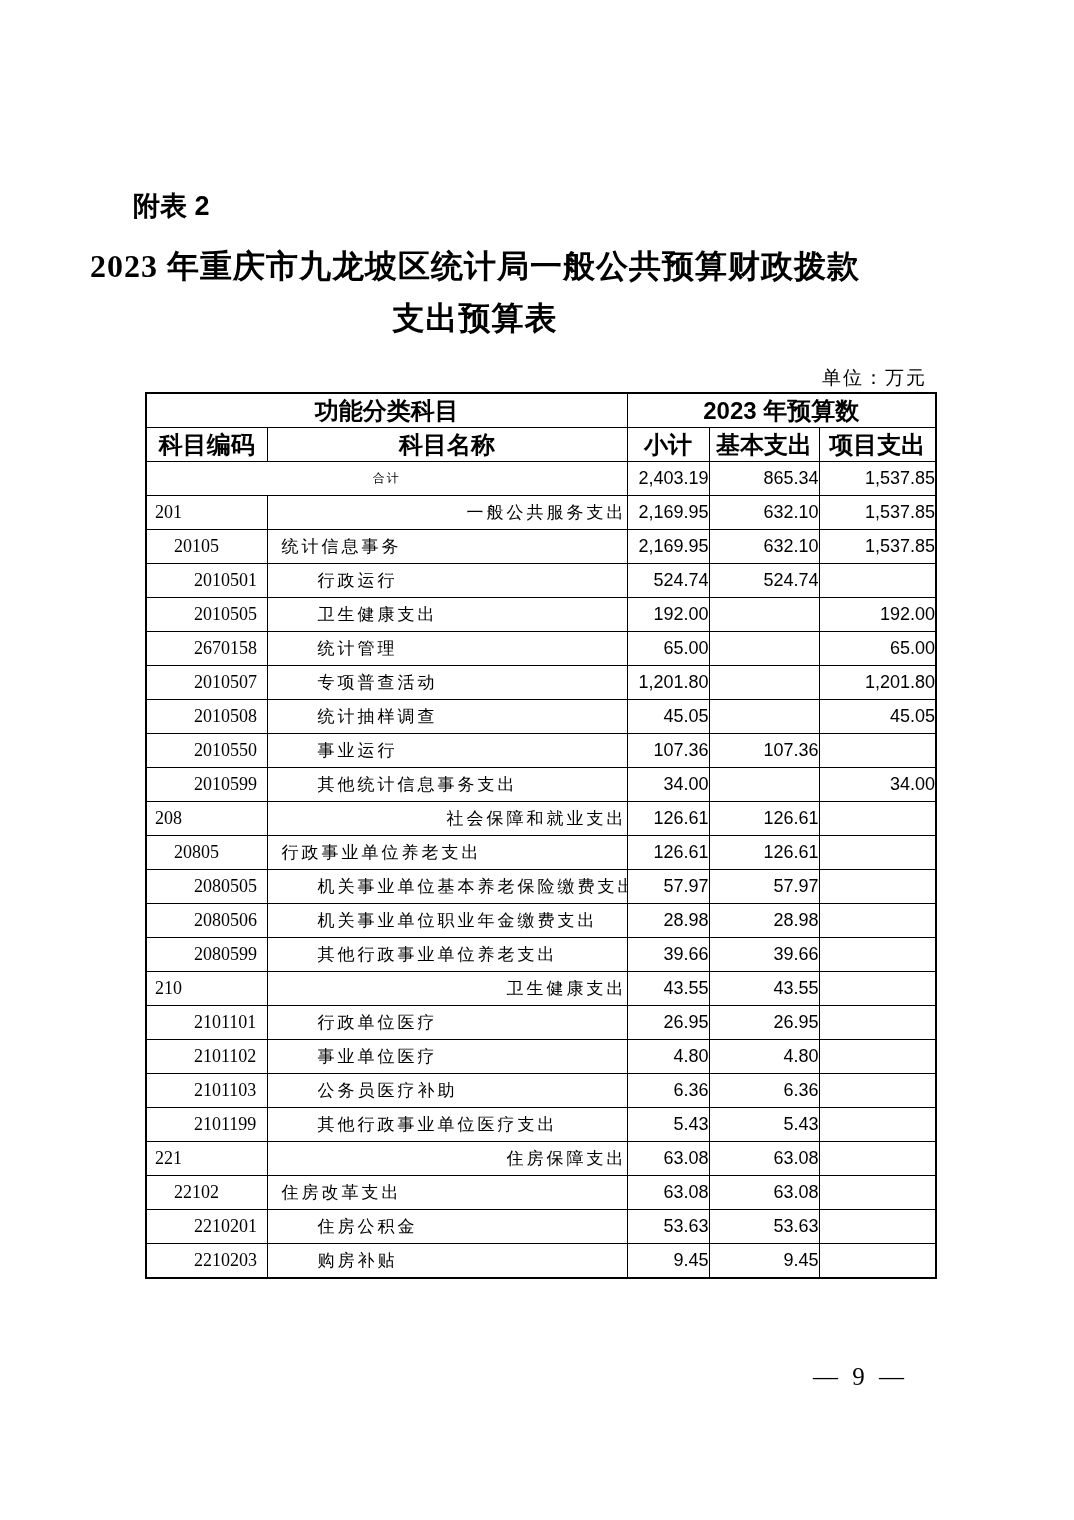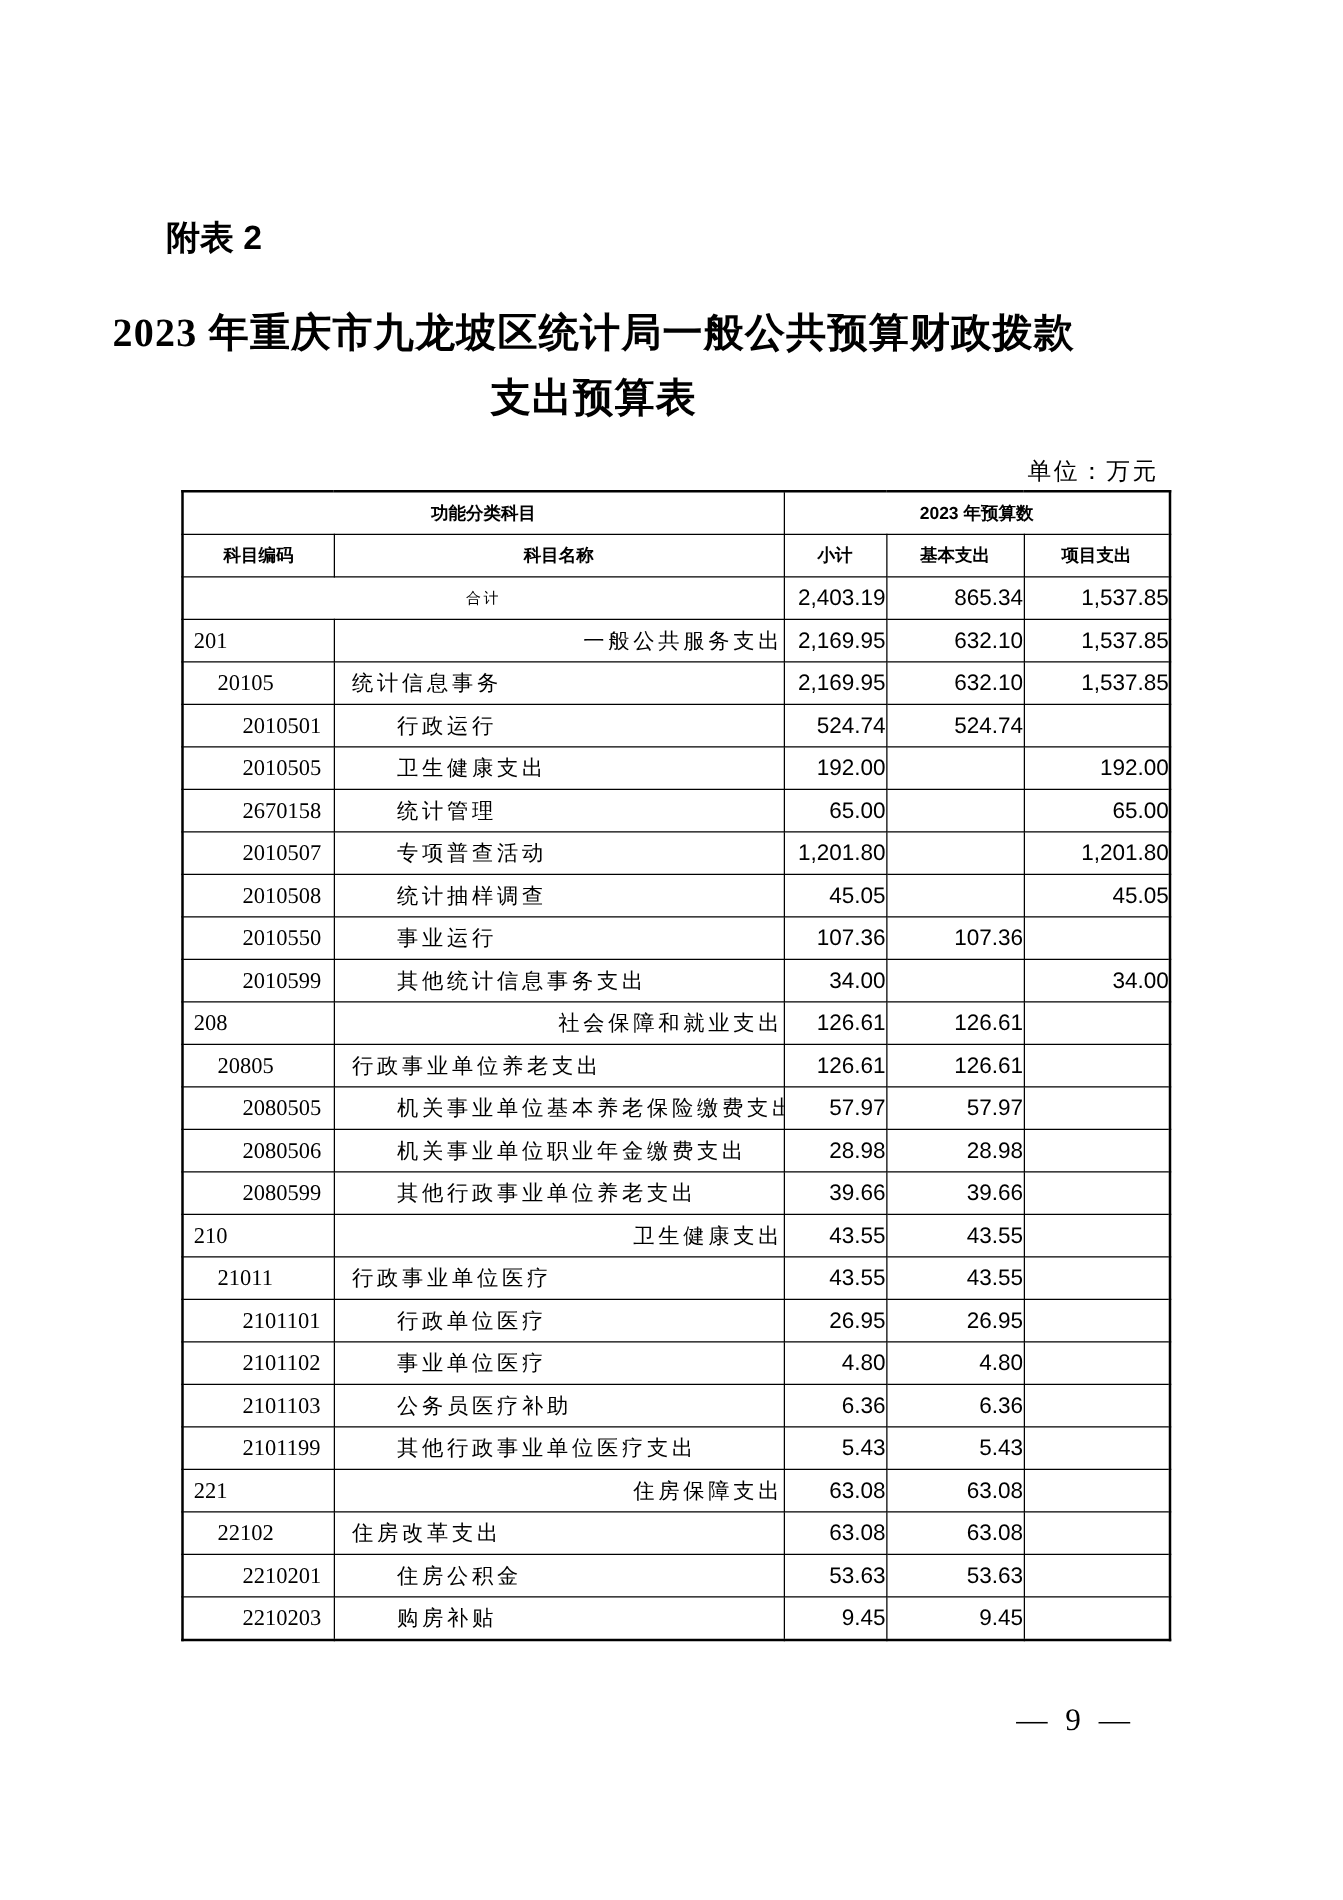--- a/index.html
+++ b/index.html
@@ -3,21 +3,21 @@
 <meta charset="utf-8">
 <style>
   html, body { margin: 0; padding: 0; }
   body {
     width: 1074px; height: 1520px;
     background: #ffffff; color: #000000;
     position: relative;
     font-family: "Liberation Serif", serif;
   }
   .appendix-label {
-    position: absolute; left: 133px; top: 172px;
+    position: absolute; left: 133px; top: 188px;
     font-family: "Liberation Sans", sans-serif;
     font-weight: bold; font-size: 27px; line-height: 36px;
   }
   .main-title {
     position: absolute; left: 0; top: 240px; width: 950px;
     text-align: center;
     font-family: "Liberation Serif", serif;
     font-weight: bold; font-size: 32px; line-height: 52px;
     letter-spacing: 1px;
   }
@@ -37,21 +37,21 @@
   }
   table.budget th, table.budget td {
     border: 1.5px solid #000;
     height: 33px;
     overflow: hidden; white-space: nowrap;
     vertical-align: middle;
     padding: 0;
   }
   table.budget th {
     font-family: "Liberation Sans", sans-serif;
-    font-weight: bold; font-size: 14px;
+    font-weight: bold; font-size: 24px;
   }
   td.code {
     font-family: "Liberation Serif", serif;
     font-size: 18px; text-align: left;
   }
   td.name {
     font-family: "Liberation Serif", serif;
     font-size: 17px; text-align: left; letter-spacing: 3px;
   }
   td.num {
@@ -215,27 +215,20 @@
         <td class="num"></td>
       </tr>
       <tr>
         <td class="code lv1">210</td>
         <td class="name lv1">卫生健康支出</td>
         <td class="num">43.55</td>
         <td class="num">43.55</td>
         <td class="num"></td>
       </tr>
       <tr>
-        <td class="code lv2">21011</td>
-        <td class="name lv2">行政事业单位医疗</td>
-        <td class="num">43.55</td>
-        <td class="num">43.55</td>
-        <td class="num"></td>
-      </tr>
-      <tr>
         <td class="code lv3">2101101</td>
         <td class="name lv3">行政单位医疗</td>
         <td class="num">26.95</td>
         <td class="num">26.95</td>
         <td class="num"></td>
       </tr>
       <tr>
         <td class="code lv3">2101102</td>
         <td class="name lv3">事业单位医疗</td>
         <td class="num">4.80</td>

